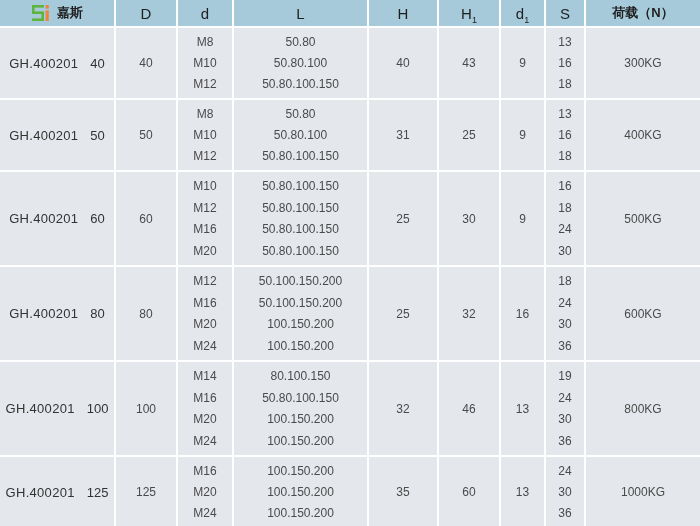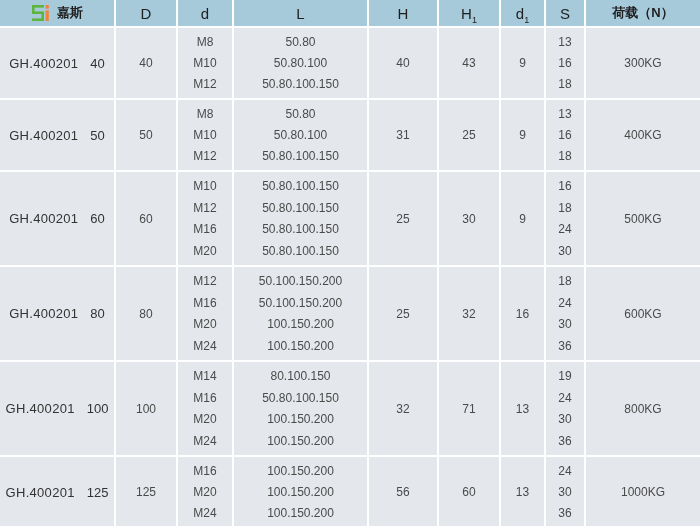--- a/index.html
+++ b/index.html
@@ -264,21 +264,21 @@
         </td>
     <td>
           <div class="stack h4">
       <div>80.100.150</div>
             <div>50.80.100.150</div>
             <div>100.150.200</div>
             <div>100.150.200</div>
     </div>
         </td>
     <td>32</td>
-    <td>71</td>
+    <td>46</td>
     <td>13</td>
     <td>
           <div class="stack h4">
       <div>19</div>
             <div>24</div>
             <div>30</div>
             <div>36</div>
     </div>
         </td>
     <td>800KG</td>
@@ -299,21 +299,21 @@
             <div>M24</div>
     </div>
         </td>
     <td>
           <div class="stack h3">
       <div>100.150.200</div>
             <div>100.150.200</div>
             <div>100.150.200</div>
     </div>
         </td>
-    <td>56</td>
+    <td>35</td>
     <td>60</td>
     <td>13</td>
     <td>
           <div class="stack h3">
       <div>24</div>
             <div>30</div>
             <div>36</div>
     </div>
         </td>
     <td>1000KG</td>

